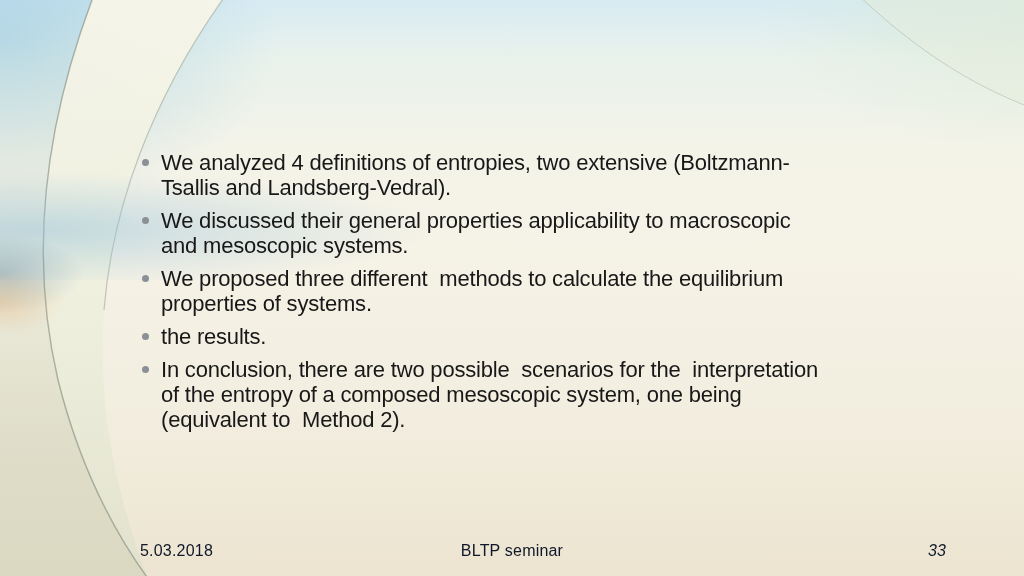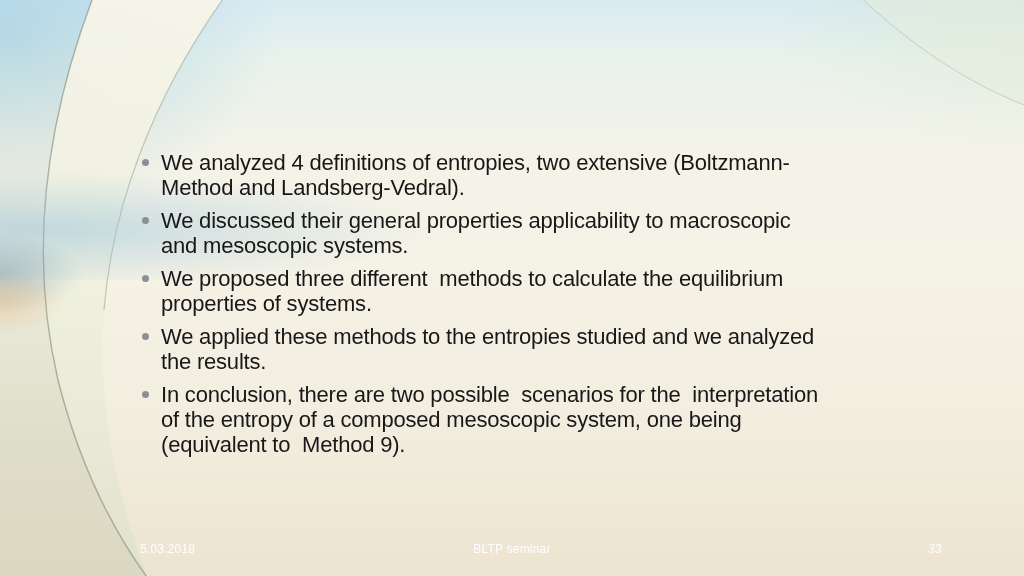--- a/index.html
+++ b/index.html
@@ -45,21 +45,21 @@
   .bullet{position:relative;margin-bottom:8px;}
   .dot{
     position:absolute;left:-19px;top:9px;width:7px;height:7px;
     border-radius:50%;background:#8a9095;
   }
   .bline{
     font-size:22px;line-height:25px;color:#181818;
     letter-spacing:-0.2px;white-space:pre-wrap;
   }
   .footer-date,.footer-center,.footer-page{
-    position:absolute;top:542px;font-size:12px;color:#ffffff;
+    position:absolute;top:542px;font-size:16px;color:#0f172a;
     letter-spacing:0.2px;
   }
   .footer-date{left:140px;}
   .footer-center{left:0;width:1024px;text-align:center;}
   .footer-page{left:928px;font-style:italic;}
 </style>
 </head>
 <body>
 
 <div class="slide">
@@ -92,46 +92,45 @@
 
   <div class="blue-band"></div>
   <div class="blue-blob"></div>
   <div class="warm-blob"></div>
 
   <div class="content">
 
     <div class="bullet">
       <span class="dot"></span>
       <div class="bline">We analyzed 4 definitions of entropies, two extensive (Boltzmann-</div>
-      <div class="bline">Method and Landsberg-Vedral).</div>
+      <div class="bline">Tsallis and Landsberg-Vedral).</div>
     </div>
 
     <div class="bullet">
       <span class="dot"></span>
       <div class="bline">We discussed their general properties applicability to macroscopic</div>
       <div class="bline">and mesoscopic systems.</div>
     </div>
 
     <div class="bullet">
       <span class="dot"></span>
       <div class="bline">We proposed three different  methods to calculate the equilibrium</div>
       <div class="bline">properties of systems.</div>
     </div>
 
     <div class="bullet">
       <span class="dot"></span>
-      <div class="bline">We applied these methods to the entropies studied and we analyzed</div>
       <div class="bline">the results.</div>
     </div>
 
     <div class="bullet">
       <span class="dot"></span>
       <div class="bline">In conclusion, there are two possible  scenarios for the  interpretation</div>
       <div class="bline">of the entropy of a composed mesoscopic system, one being</div>
-      <div class="bline">(equivalent to  Method 9).</div>
+      <div class="bline">(equivalent to  Method 2).</div>
     </div>
 
   </div>
 
   <div class="footer-center">BLTP seminar</div>
   <div class="footer-date">5.03.2018</div>
   <div class="footer-page">33</div>
 
 </div>
 

